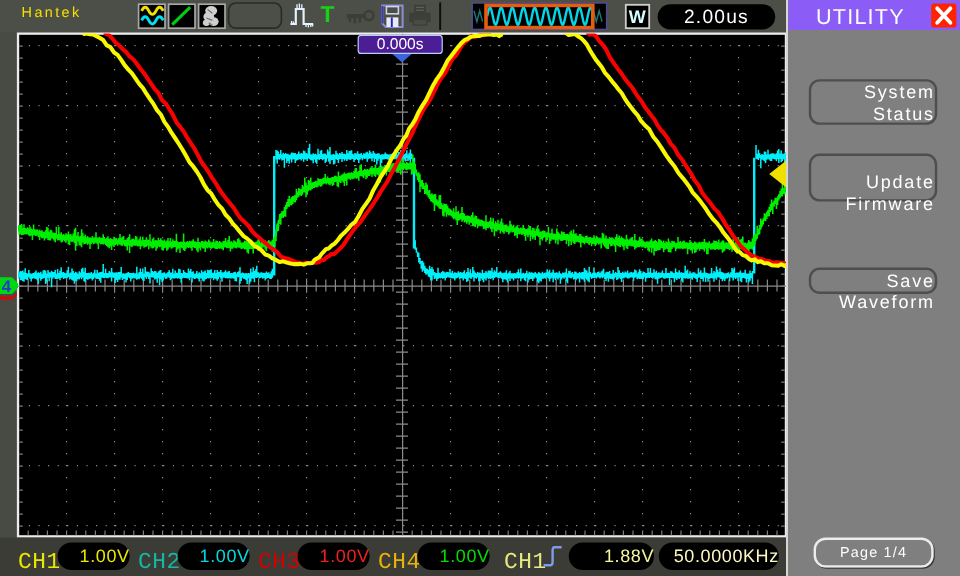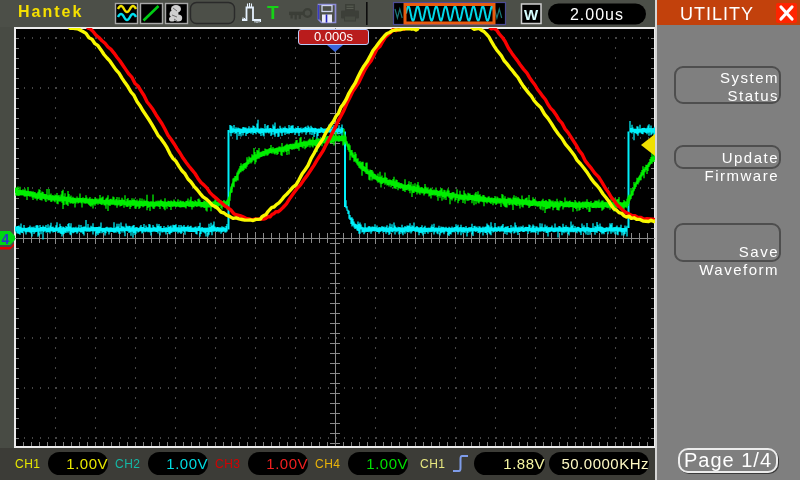--- a/index.html
+++ b/index.html
@@ -1,38 +1,38 @@
 <!DOCTYPE html>
 <html><head><meta charset="utf-8"><style>
 * { margin:0; padding:0; box-sizing:border-box; }
 html,body { width:800px; height:480px; overflow:hidden; background:#484b44;
   font-family:"Liberation Sans", sans-serif; }
 #root { position:absolute; left:0; top:0; width:800px; height:480px; }
 #topbar { position:absolute; left:0; top:0; width:657px; height:27px; background:#4c4f48; }
-#hantek { position:absolute; left:18px; top:3px; font-size:16px; font-weight:bold;
+#hantek { position:absolute; left:18px; top:3px; font-size:12px; font-weight:normal;
   color:#f5e000; letter-spacing:2px; }
 #tletter { position:absolute; left:267px; top:2px; font-size:19px; font-weight:bold; color:#16d316; }
 #screen { position:absolute; left:14px; top:27px; width:642px; height:421px;
   background:#000; border:2px solid #ececec; }
 #vsep { position:absolute; left:655px; top:0; width:2px; height:480px; background:#d6d6d6; }
 #sidebar { position:absolute; left:657px; top:0; width:143px; height:480px; background:#7f7f7f; }
-#sidehead { position:absolute; left:0; top:0; width:143px; height:25px; background:#c2410c; }
+#sidehead { position:absolute; left:0; top:0; width:143px; height:25px; background:#8b5cf6; }
 #sidehead .t { position:absolute; left:23px; top:4px; color:#fff; font-size:18px; letter-spacing:1px; }
 #xbtn { position:absolute; left:119px; top:3px; width:21px; height:20px; background:#fe2400; border-radius:2px; }
 .sbtn { position:absolute; left:17px; width:107px; background:#7f7f7f;
   border:2px solid #4e4e4e; border-radius:9px; color:#fff; font-size:15px;
   letter-spacing:1.5px; text-align:right; }
 #pagebtn { position:absolute; left:21px; top:448px; width:100px; height:25px;
-  border:2px solid #ececec; border-radius:10px; color:#fff; font-size:20px;
+  border:2px solid #ececec; border-radius:10px; color:#fff; font-size:12px;
   letter-spacing:1px; text-align:center; line-height:21px; box-shadow:1px 1px 0 #3a3a3a; }
 #bottombar { position:absolute; left:0; top:448px; width:655px; height:32px; background:#3c3c37; }
-.chl { position:absolute; top:457px; font-size:12px; letter-spacing:0.5px; }
+.chl { position:absolute; top:457px; font-size:19px; letter-spacing:0.5px;font-family:Liberation Mono, monospace; }
 .pill { position:absolute; top:452px; height:23px; background:#000; border-radius:11.5px;
   text-align:right; font-size:15px; line-height:23px; letter-spacing:0.5px; }
-#tmark { position:absolute; left:298px; top:29px; width:71px; height:16px; background:#b91c1c;
+#tmark { position:absolute; left:298px; top:29px; width:71px; height:16px; background:#4c1d95;
   border:1px solid #b8ccfa; border-radius:3px; color:#fff; font-size:13px; text-align:center;
   line-height:14px; }
 #tmark .tri { position:absolute; left:28px; top:15px; width:0; height:0;
   border-left:8px solid transparent; border-right:8px solid transparent;
   border-top:7px solid #3a66dd; }
 </style></head>
 <body>
 <div id="root">
   <div id="topbar"></div>
   <svg style="position:absolute;left:0;top:0" width="657" height="27" viewBox="0 0 657 27">
@@ -121,17 +121,17 @@
     <div class="pill" style="left:549px;width:100px"><span style="color:#fef9c3">50.0000KHz</span></div>
   <div id="vsep"></div>
   <div id="sidebar">
     <div id="sidehead">
         <div class="t">UTILITY</div>
         <div id="xbtn"><svg width="21" height="20" viewBox="0 0 21 20">
             <path d="M5 4 L16 16 M16 4 L5 16" stroke="#fff" stroke-width="3.2" stroke-linecap="round"></path>
           </svg></div>
       </div>
     <div class="sbtn" style="top:66px;height:38px;padding-top:1px;line-height:18px">System<br>Status</div>
-    <div class="sbtn" style="top:145px;height:24px;padding-top:2px;line-height:18px">Update<br>Firmware</div>
-    <div class="sbtn" style="top:223px;height:39px;padding-top:18px;line-height:18px">Save<br>Waveform</div>
+    <div class="sbtn" style="top:128px;height:40px;padding-top:14px;line-height:18px">Update<br>Firmware</div>
+    <div class="sbtn" style="top:223px;height:22px;padding-top:1px;line-height:18px">Save<br>Waveform</div>
     <div id="pagebtn">Page 1/4</div>
   </div>
 </div>
 
 </body></html>

